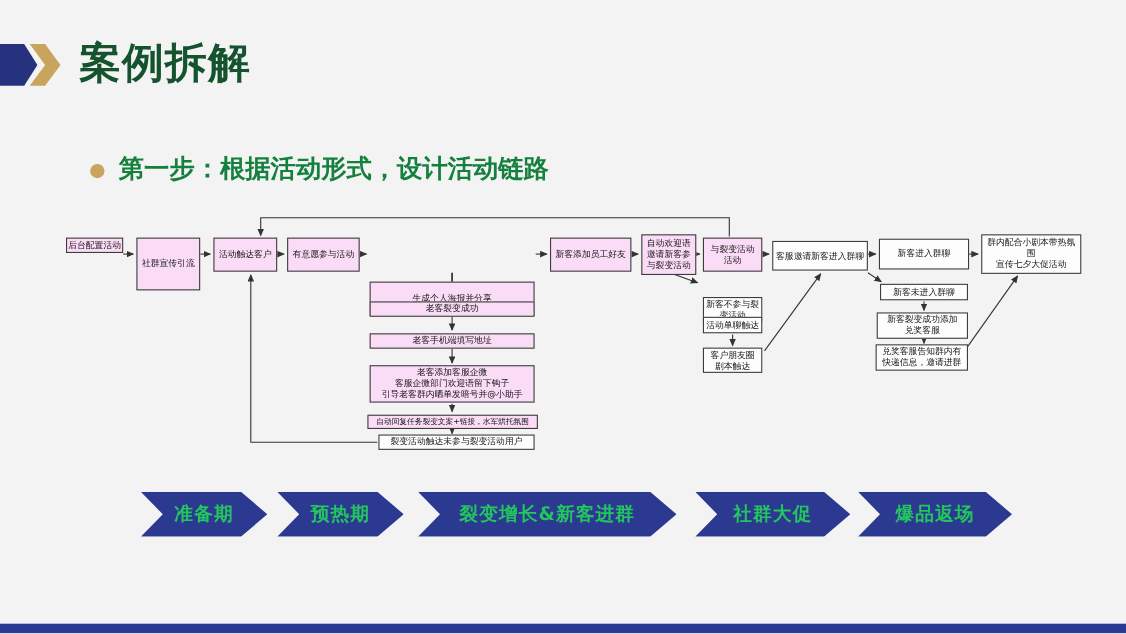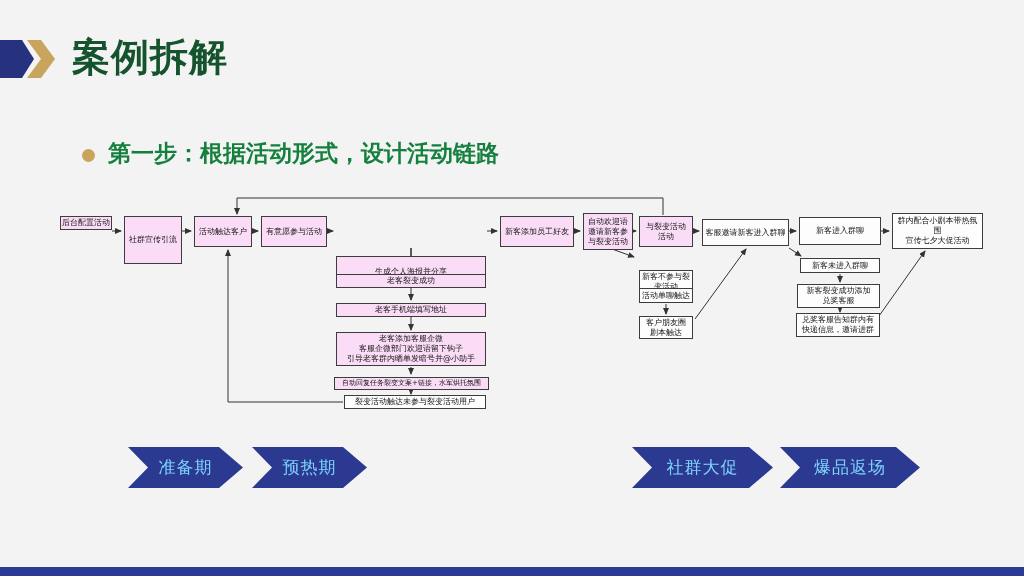--- a/index.html
+++ b/index.html
@@ -32,21 +32,21 @@
     display:flex; align-items:center; justify-content:center;
     text-align:center; font-size:8px; line-height:1.25;
     white-space:pre-line; padding:1px; overflow:visible;
   }
   .fbox.pink  { background:#fbdcf6; }
   .fbox.white { background:#fdfdfd; }
   .fbox.tight { font-size:7px; }
   
   .phase {
     position:absolute; top:447px; height:41px; background:#2b3990;
-    color:#7dd3fc; font-size:17px; font-weight:normal;
+    color:#22c55e; font-size:17px; font-weight:bold;
     display:flex; align-items:center; justify-content:center;
     clip-path:polygon(0 0, calc(100% - 24px) 0, 100% 50%, calc(100% - 24px) 100%, 0 100%, 20px 50%);
     letter-spacing:1px;
   }
   .footer-bar {
     position:absolute; left:0; bottom:0; width:100%; height:9px; background:#2b3a94;
   }
 </style>
 </head>
 <body>
@@ -134,18 +134,19 @@
         <div class="fbox white" style="left: 800px; top: 258px; width: 80px; height: 15px;">新客未进入群聊</div>
         <div class="fbox white" style="left: 797px; top: 284px; width: 83px; height: 24px;">新客裂变成功添加
 兑奖客服</div>
         <div class="fbox white" style="left: 796px; top: 313px; width: 84px; height: 24px; text-align: center;">兑奖客服告知群内有
 快递信息，邀请进群</div>
       </div>
   </div>
 
   <div class="phase" style="left:128px; width:115px;">准备期</div>
   <div class="phase" style="left:252px; width:115px;">预热期</div>
+  <div class="phase" style="left:380px; width:235px;">裂变增长&amp;新客进群</div>
   <div class="phase" style="left:632px; width:141px;">社群大促</div>
   <div class="phase" style="left:780px; width:140px;">爆品返场</div>
 
   <div class="footer-bar"></div>
 
 </div>
 
 </body></html>

